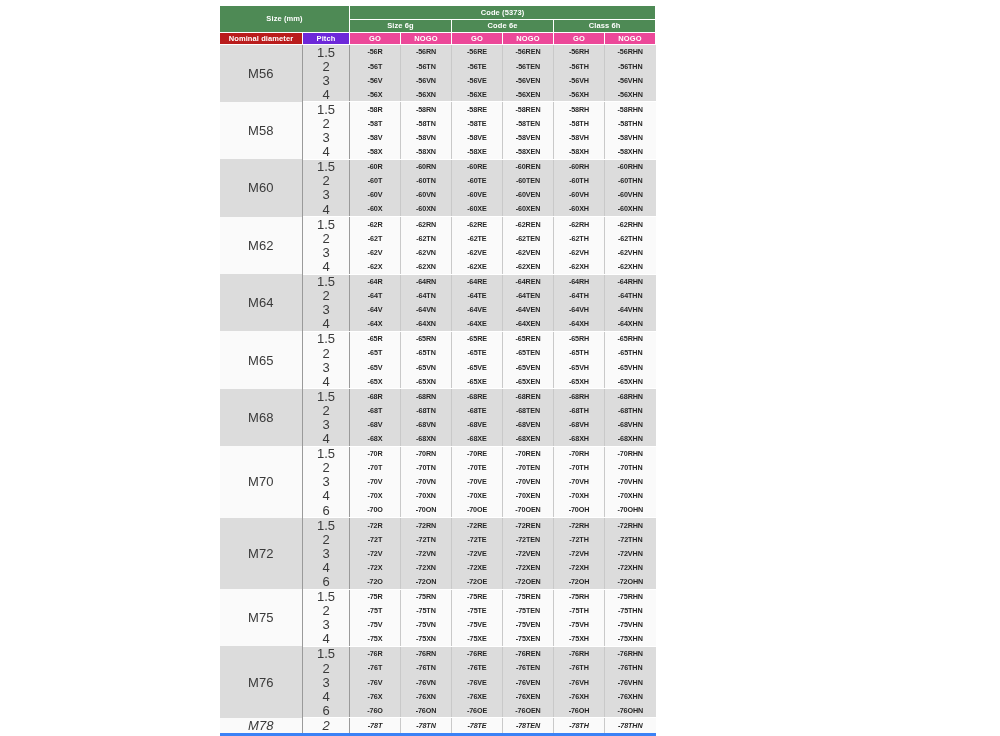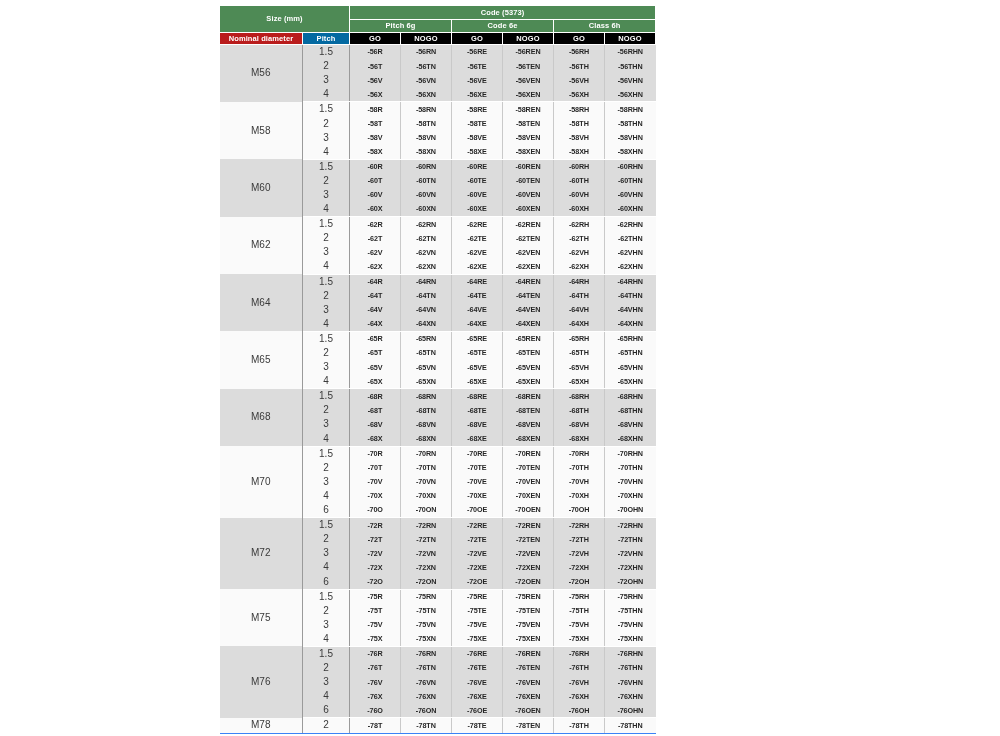--- a/index.html
+++ b/index.html
@@ -42,57 +42,57 @@
     font-size: 7.5px;
     font-weight: bold;
     text-align: center;
     border: 1px solid #ffffff;
     letter-spacing: .1px;
     white-space: nowrap;
   }
   th.h-size      { height: 26px; }
   th.h-code      { height: 12px; }
   th.h-class     { height: 11px; }
-  th.h-sub       { height: 11px; background: #000000; }
+  th.h-sub       { height: 11px; background: #ec4899; }
   th.h-nom       { background: #b91c1c; }
-  th.h-pitch     { background: #0369a1; }
+  th.h-pitch     { background: #6d28d9; }
   
   tbody td {
     font-size: 7.2px;
     text-align: center;
     border-left: 1px solid #c9c9c9;
     border-right: 1px solid #c9c9c9;
     height: 14.1px;
     color: #2b2b2b;
   }
   tbody td.dia {
     border-left: none;
     border-right: 1px solid #9a9a9a;
-    font-size: 10px;
+    font-size: 13px;
     color: #3a3a3a;
     font-weight: normal;
   }
   tbody td.pitch {
     border-left: none;
     border-right: 1px solid #9a9a9a;
-    font-size: 10px;
+    font-size: 13px;
     color: #3a3a3a;
   }
   tbody td.code {
     font-weight: bold;
     color: #262626;
     letter-spacing: -.1px;
   }
   tbody td.code.sep {
     border-left: 1px solid #8f8f8f;
   }
   tbody tr.shaded td { background: #dcdcdc; }
   tbody tr.plain  td { background: #fafafa; }
   tbody tr.grp-end td { border-bottom: 1px solid #ffffff; }
-  tbody tr:last-child td { border-bottom: 1px solid #3b82f6; }
+  tbody tr:last-child td { border-bottom: 5px solid #3b82f6; font-style: italic; }
   td.lastcol { border-right: none; }
   col.c-dia   { width: 83px; }
   col.c-pitch { width: 47px; }
   col.c-code  { width: 51px; }
 </style>
 </head>
 <body>
 
 <div id="page">
   <div id="table-wrap">
@@ -106,21 +106,21 @@
           <col class="c-code">
         <col class="c-code">
           <col class="c-code">
       </colgroup>
       <thead>
         <tr>
           <th class="h-size" colspan="2" rowspan="2">Size (mm)</th>
           <th class="h-code" colspan="6">Code (5373)</th>
         </tr>
         <tr>
-          <th class="h-class" colspan="2">Pitch 6g</th>
+          <th class="h-class" colspan="2">Size 6g</th>
           <th class="h-class" colspan="2">Code 6e</th>
           <th class="h-class" colspan="2">Class 6h</th>
         </tr>
         <tr>
           <th class="h-sub h-nom">Nominal diameter</th>
           <th class="h-sub h-pitch">Pitch</th>
           <th class="h-sub">GO</th>
           <th class="h-sub">NOGO</th>
           <th class="h-sub">GO</th>
           <th class="h-sub">NOGO</th>

